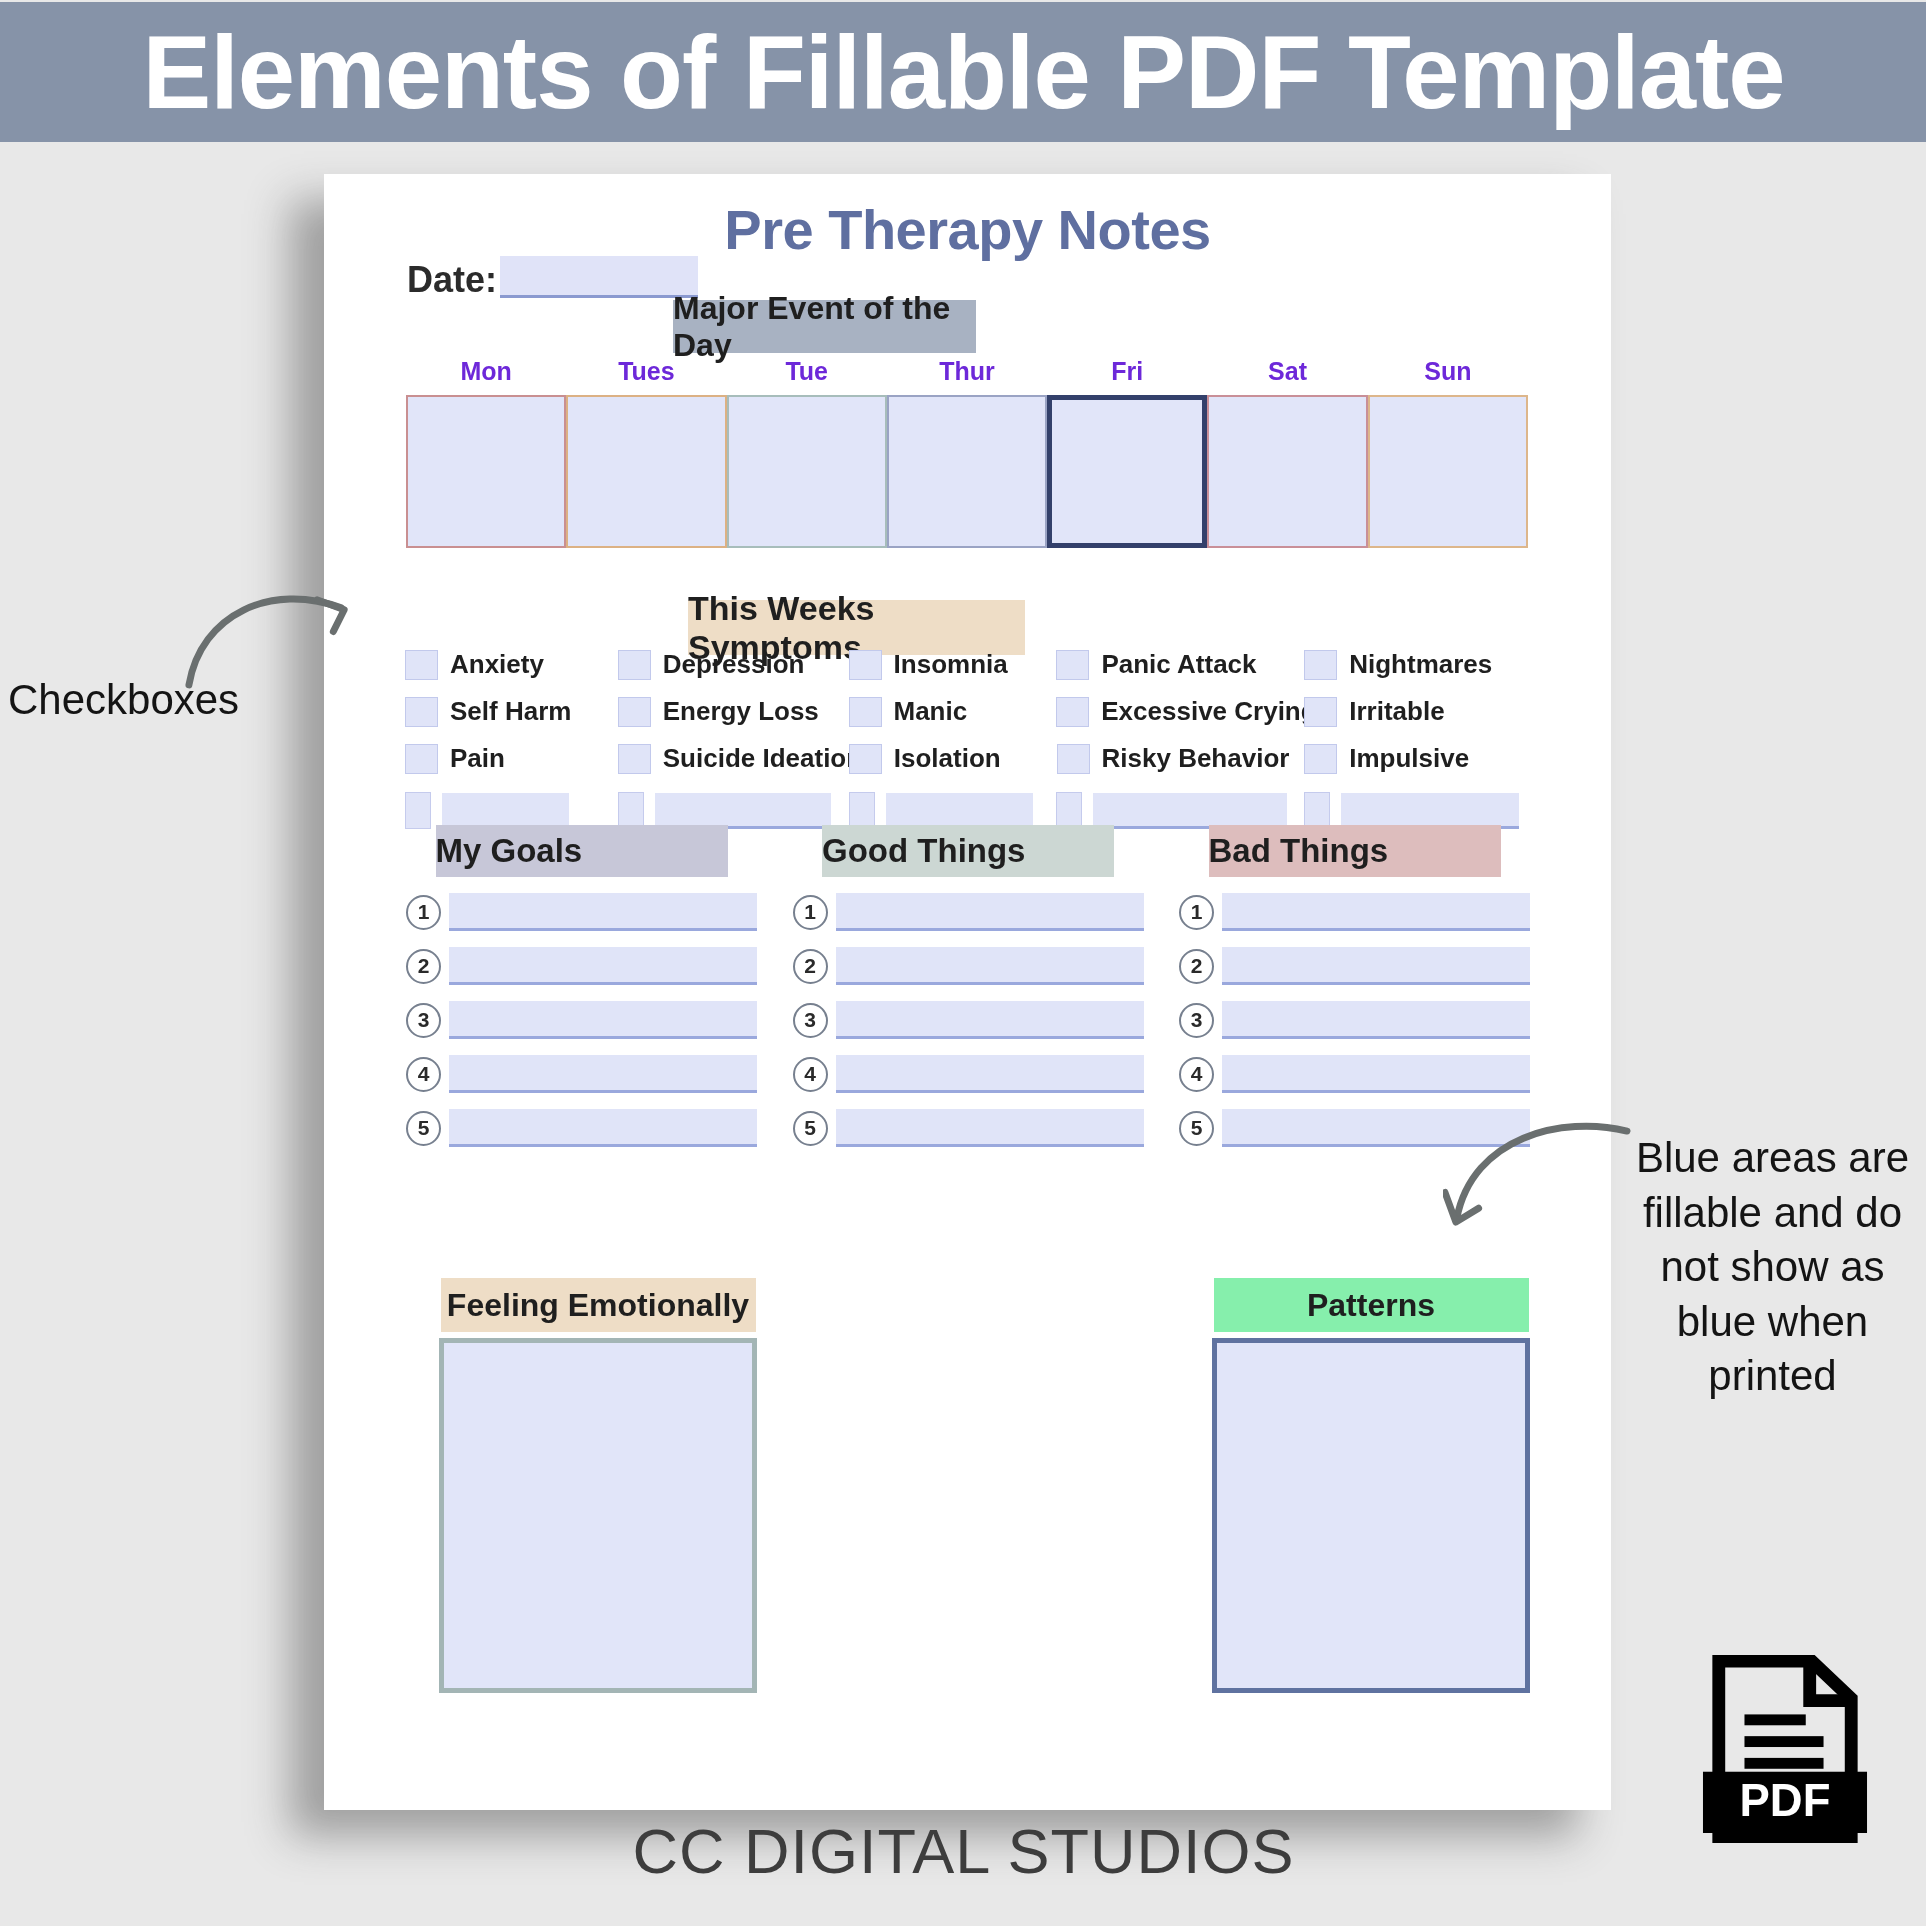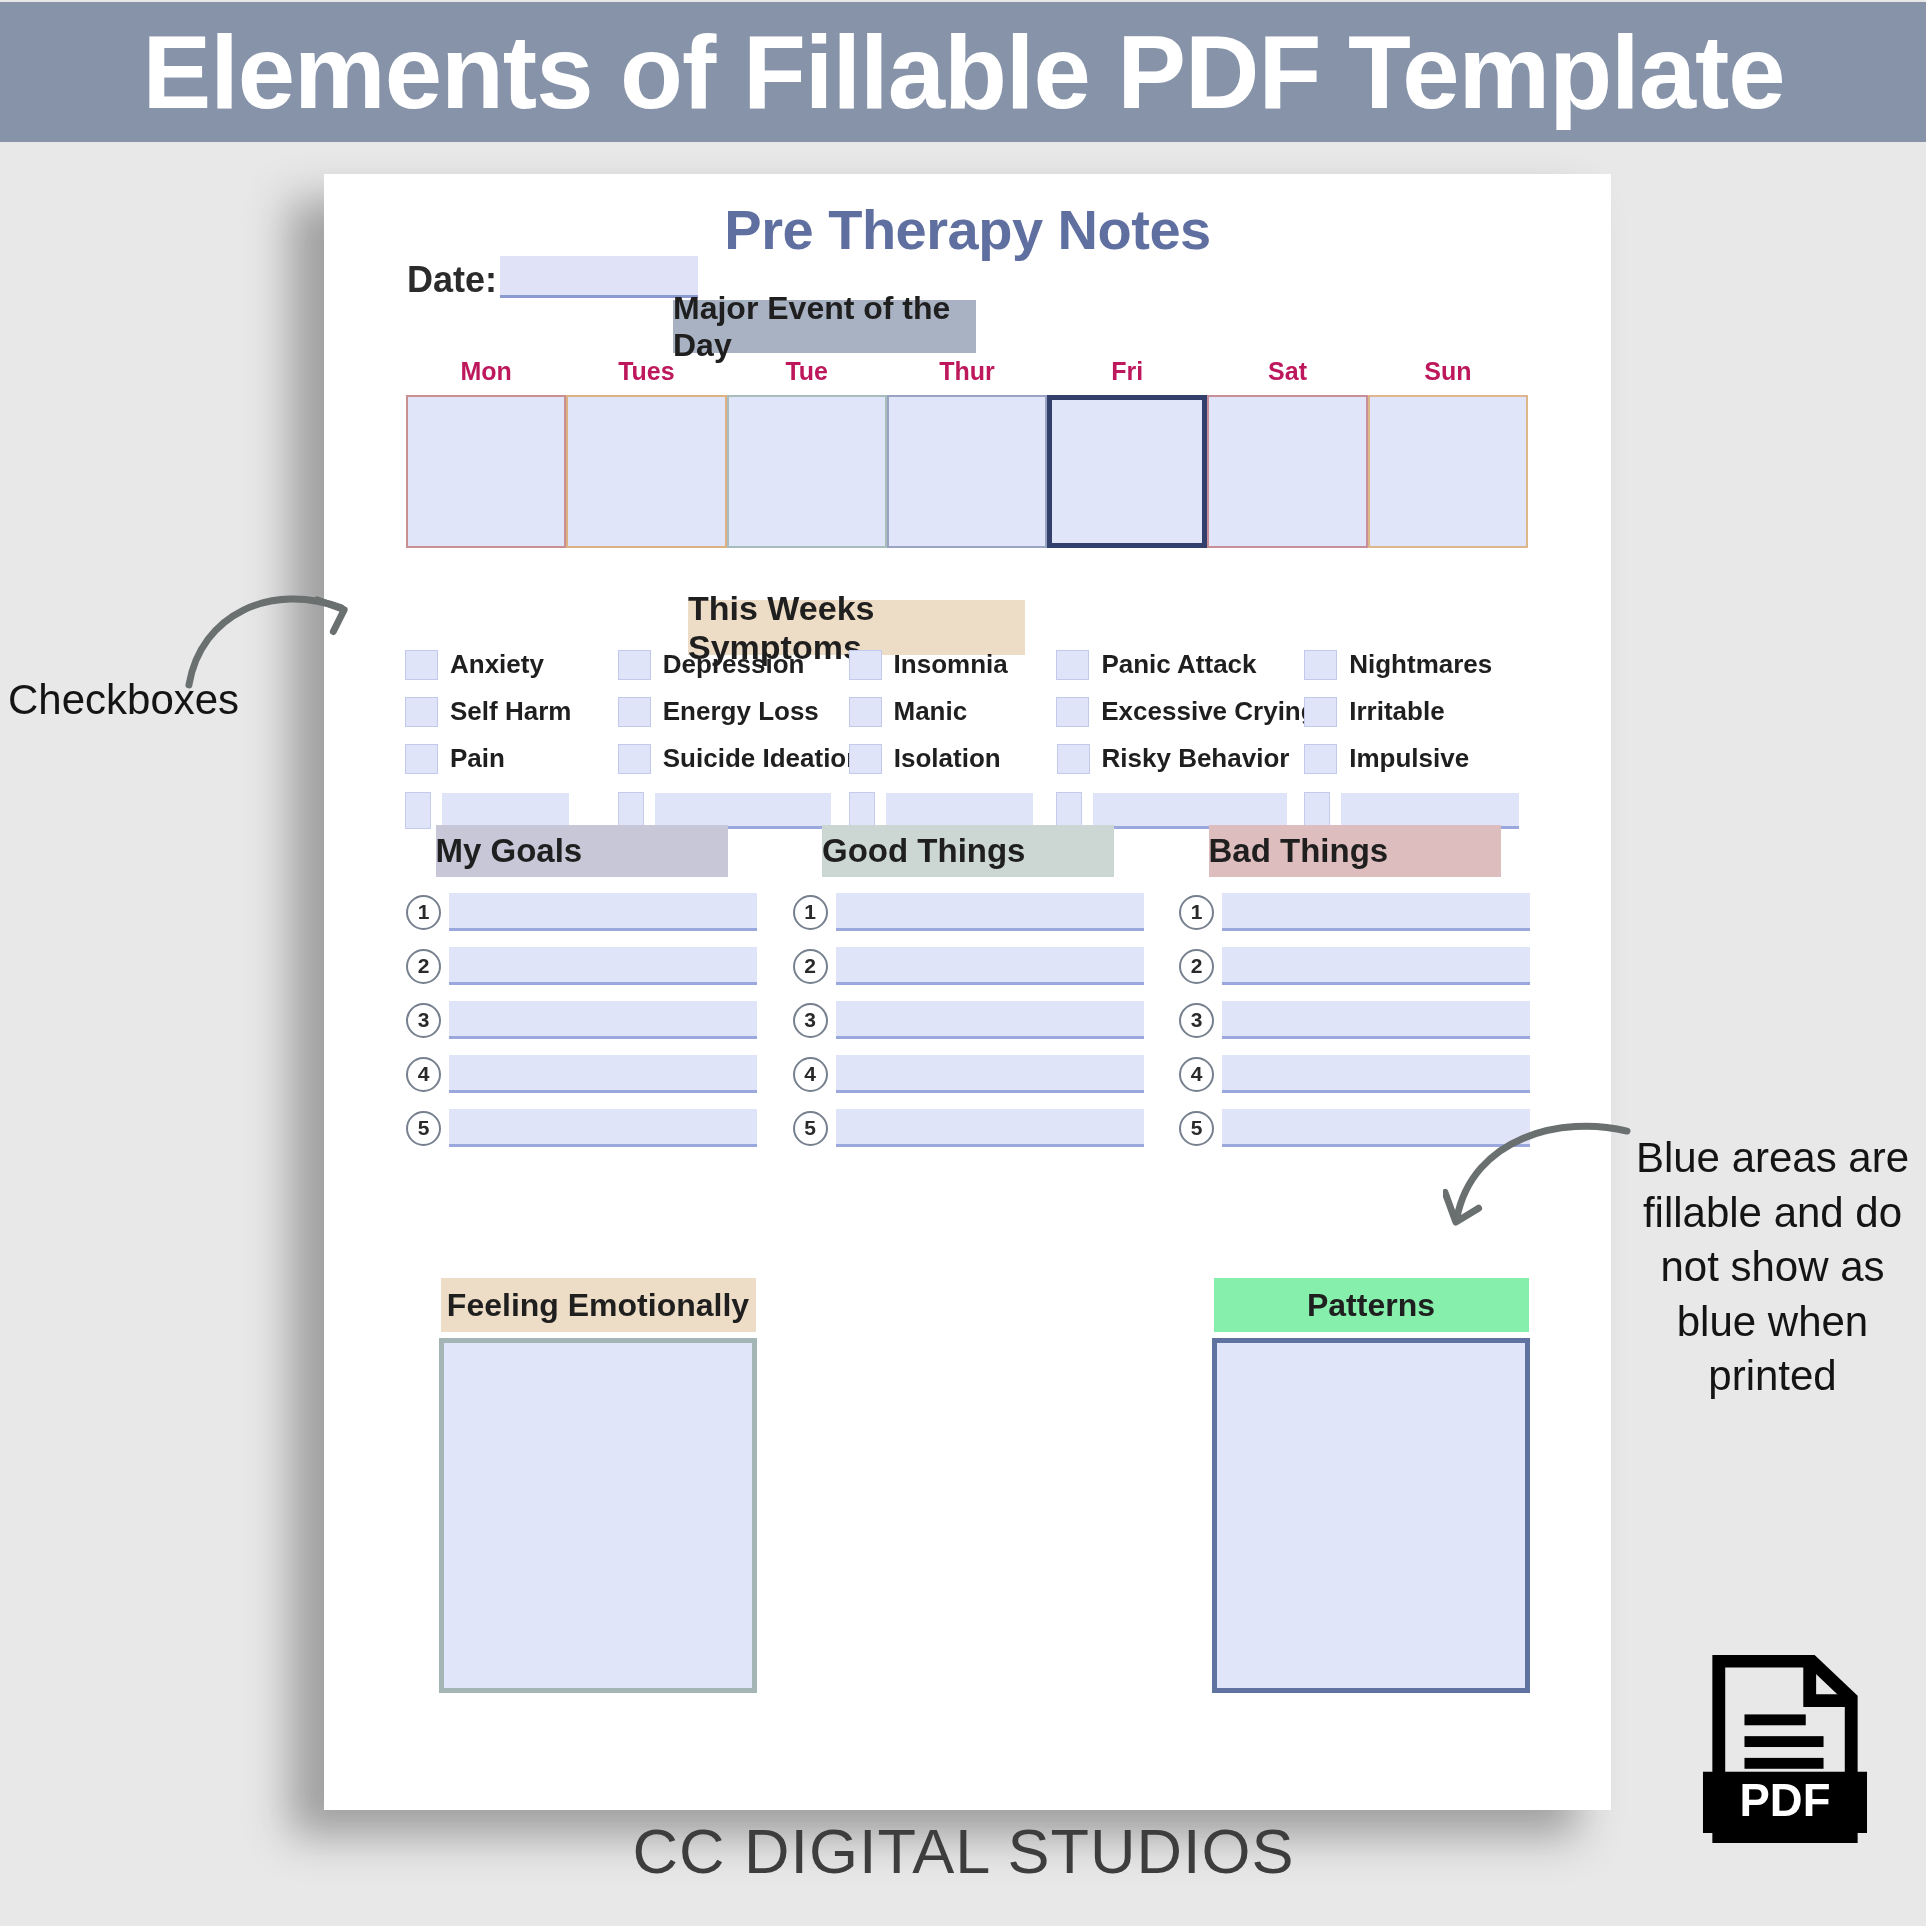--- a/index.html
+++ b/index.html
@@ -74,21 +74,21 @@
     font-family: "Liberation Sans", sans-serif;
   }
 
   
   .weekdays {
     position: absolute; left: 82px; top: 183px; width: 1122px;
     display: flex;
   }
   .weekday-col { flex: 1; display: flex; flex-direction: column; }
   .weekday-name {
-    text-align: center; font-size: 25px; font-weight: bold; color: #be185d;
+    text-align: center; font-size: 25px; font-weight: bold; color: #6d28d9;
     font-family: "Liberation Sans", sans-serif;
     padding-bottom: 9px;
   }
   .weekday-box {
     height: 153px;
     background: #e1e5f9;
   }
 
   
   .symptoms-bar {

